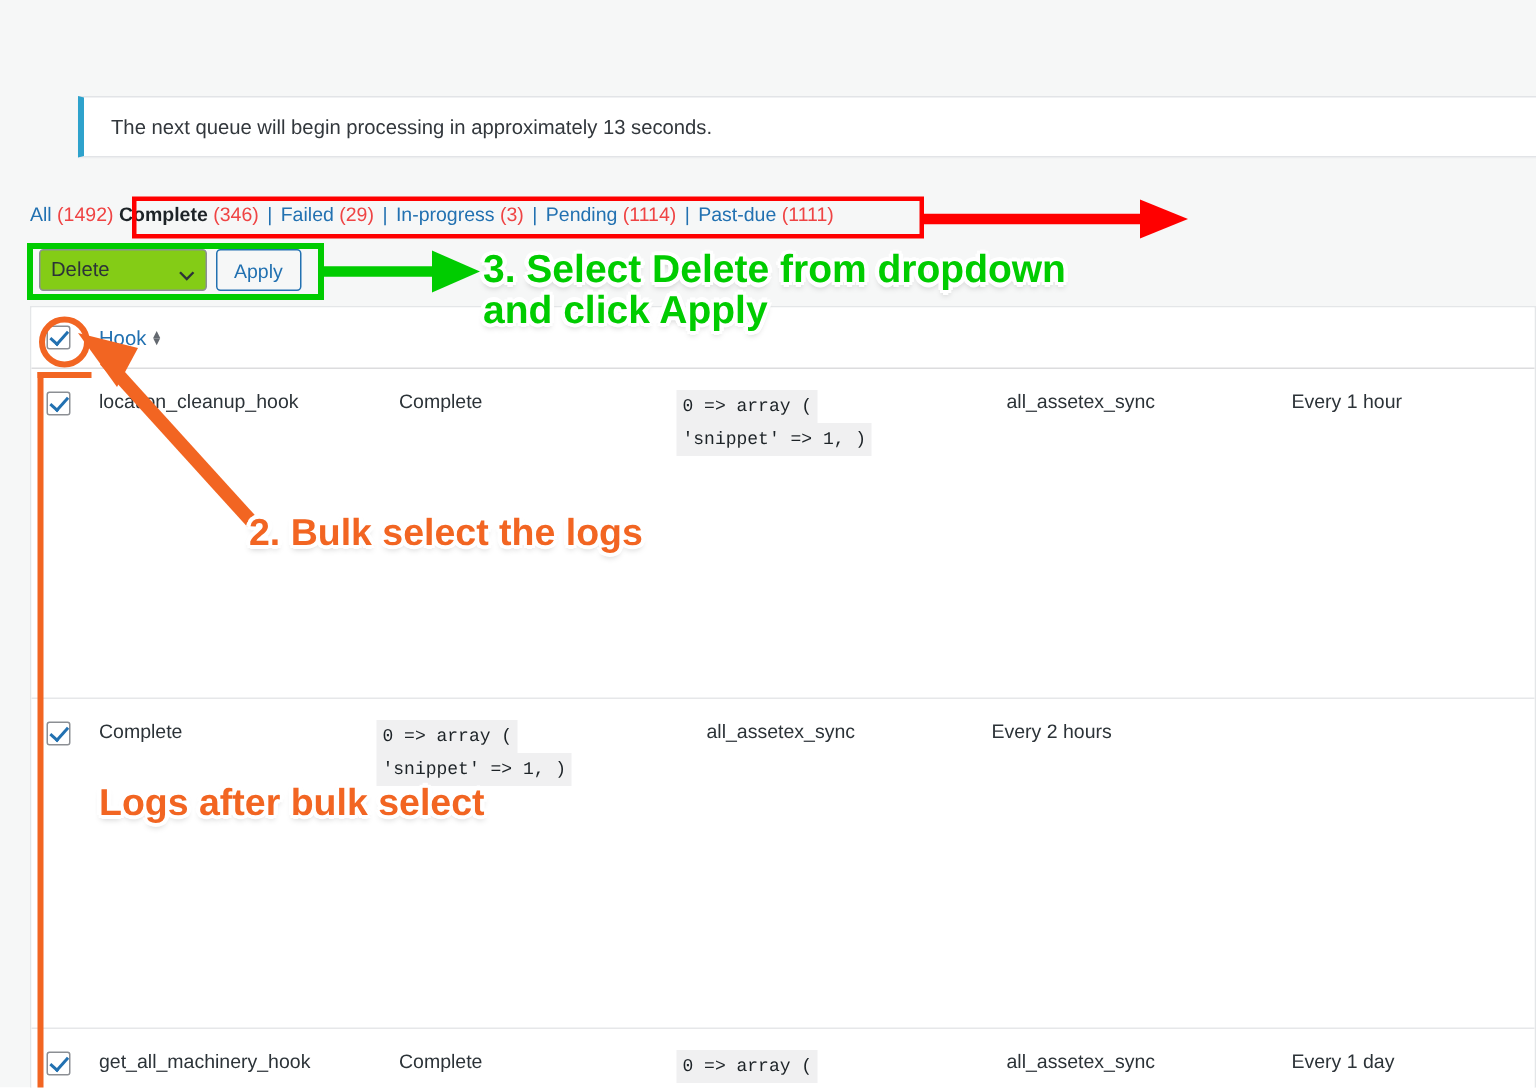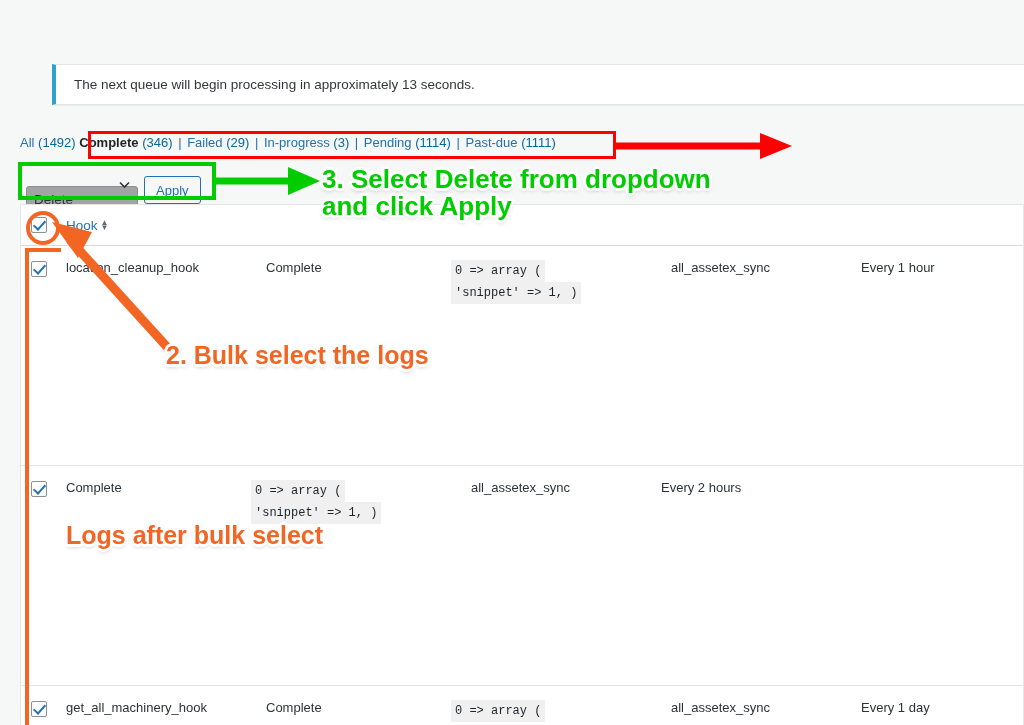--- a/index.html
+++ b/index.html
@@ -33,37 +33,36 @@
   }
   .notice-text { padding-left:18px; font-size:13.5px; color:#32373c; }
 
   
   .filters {
     position:absolute; left:20px; top:134px;
     font-size:13px; line-height:18px; white-space:nowrap;
   }
   .filters a { color:#2271b1; text-decoration:none; }
   .filters .current { color:#1d2327; font-weight:700; }
-  .filters .count { color:#0369a1;margin-top:34px; }
+  .filters .count { color:#ef4444;margin-top:34px; }
   .filters .sep { color:#2271b1; padding:0 2px; }
 
   
   .bulk-wrap {
     position:absolute; left:26px; top:166px;
     display:flex; align-items:center; gap:0;
   }
   .bulk-select {
     width:112px; height:28px;
     border:1px solid #8c8f94; border-radius:3px;
-    background:#a3a3a3; color:#2c3338;
+    background:#84cc16; color:#2c3338;
     font-family:"Liberation Sans", sans-serif; font-size:13.5px;
     padding:0 22px 0 7px;
     -webkit-appearance:none; appearance:none;
     line-height:26px;
-    margin-top:20px;
   }
   .select-wrap { position:relative; }
   .select-caret {
     position:absolute; right:8px; top:9px;
     pointer-events:none; color:#2c3338;
   }
   .apply-btn {
     margin-left:6px;
     height:28px; padding:0 11px;
     border:1px solid #2271b1; border-radius:3px;

